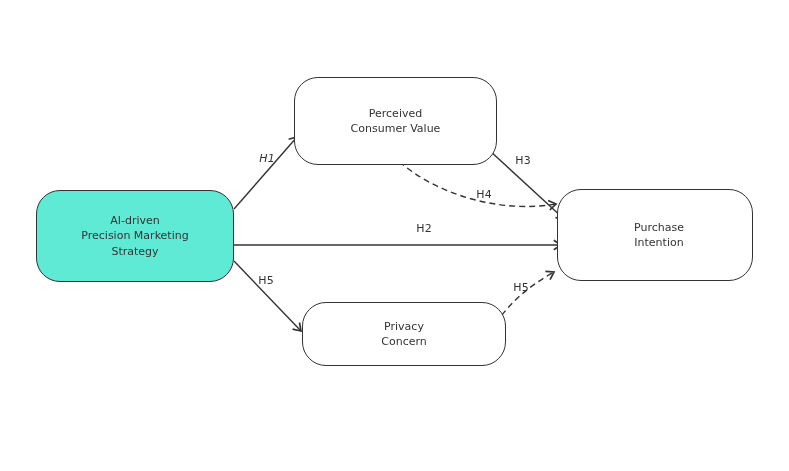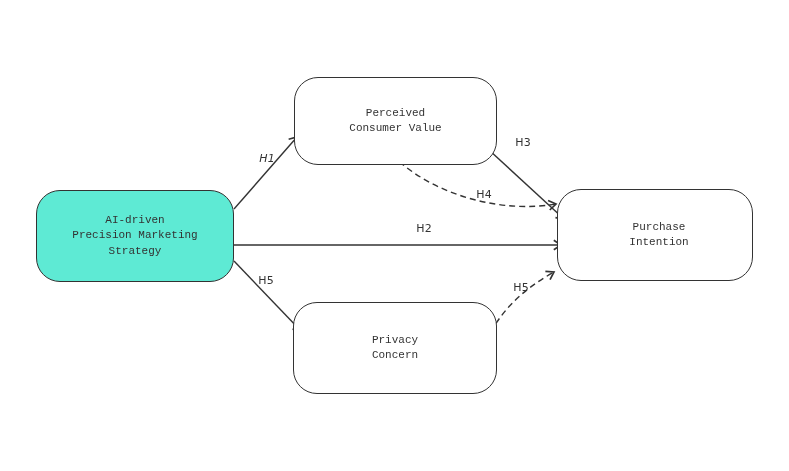--- a/index.html
+++ b/index.html
@@ -24,37 +24,36 @@
     border-radius: 24px;
     background: #ffffff;
     display: flex;
     align-items: center;
     justify-content: center;
     text-align: center;
     font-size: 11px;
     line-height: 1.4;
     white-space: pre-line;
     color: #333333;
-    font-family: Liberation Mono, monospace;
   }
   .node.highlight { background: #5eead4; }
   .node-ai        { left: 36px;  top: 190px; width: 198px; height: 92px; }
   .node-pcv       { left: 294px; top: 77px;  width: 203px; height: 88px; }
-  .node-privacy   { left: 293px; top: 302px; width: 204px; height: 92px; }
+  .node-privacy   { left: 302px; top: 302px; width: 204px; height: 64px; }
   .node-purchase  { left: 557px; top: 189px; width: 196px; height: 92px; padding-left: 8px; }
   .edge-label {
     position: absolute;
     transform: translate(-50%, -50%);
     font-size: 11px;
     color: #333333;
     pointer-events: none;
   }
   .lbl-h1  { left: 267px; top: 158px; font-style: italic; }
   .lbl-h2  { left: 392px; top: 228px; margin-left: 32px; }
-  .lbl-h3  { left: 523px; top: 142px; }
+  .lbl-h3  { left: 523px; top: 160px; }
   .lbl-h4  { left: 484px; top: 194px; }
   .lbl-h5  { left: 266px; top: 280px; }
   .lbl-h5m { left: 521px; top: 287px; }
   path.edge {
     stroke: #333333;
     stroke-width: 1.4;
     fill: none;
   }
   path.edge.dashed { stroke-dasharray: 6 4; }
 </style>

